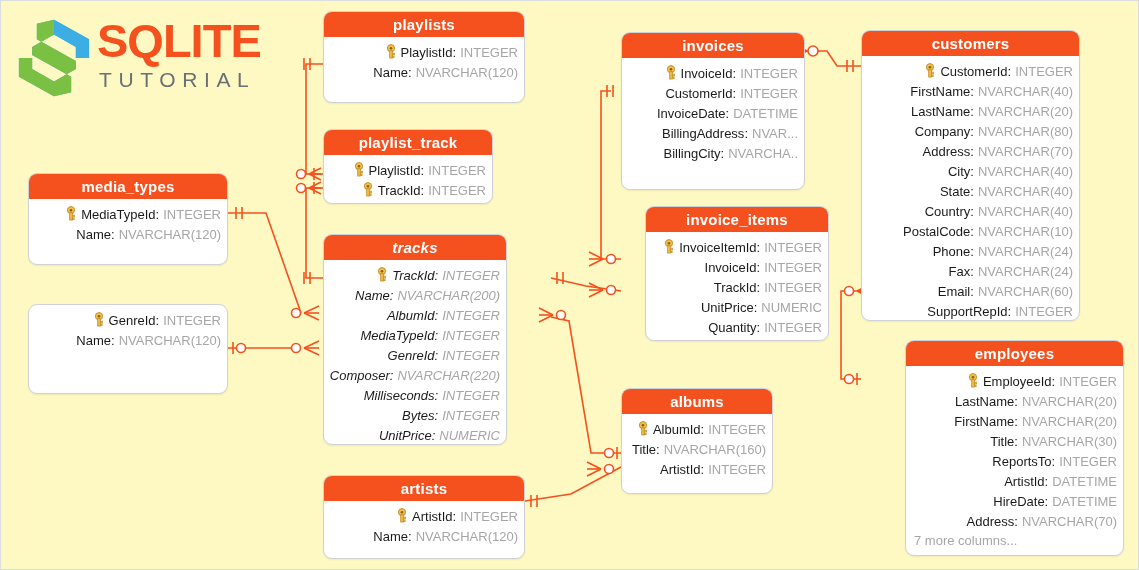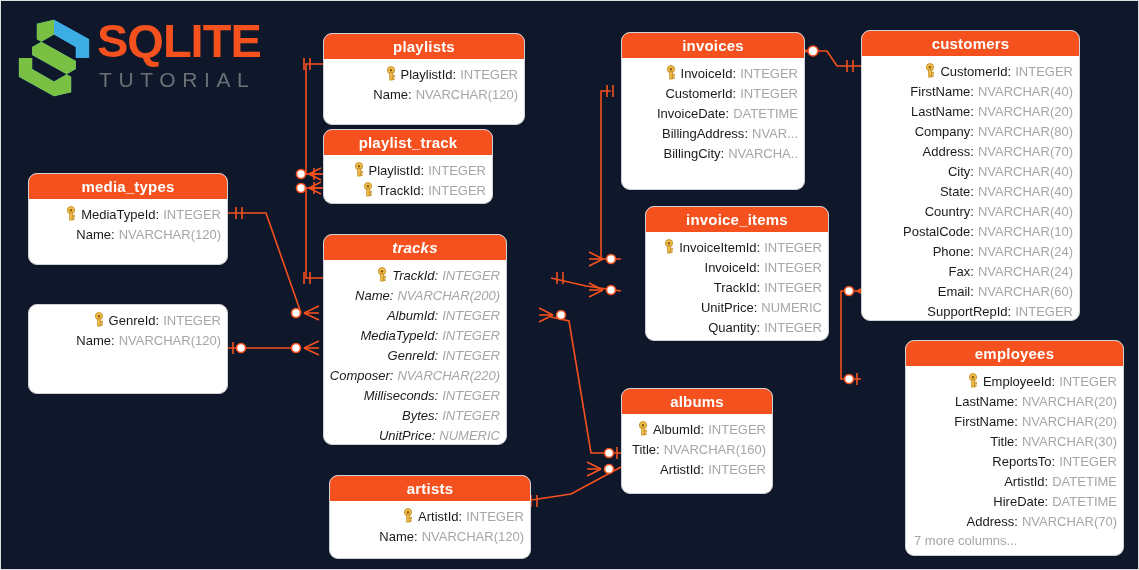--- a/index.html
+++ b/index.html
@@ -4,21 +4,21 @@
 <style>
   html, body {
     margin: 0;
     padding: 0;
     background: #ffffff;
   }
   #canvas {
     position: relative;
     width: 1139px;
     height: 570px;
-    background: #0f172a;
+    background: #fef9c3;
     border: 1px solid #dcdde0;
     box-sizing: border-box;
     overflow: hidden;
     font-family: "Liberation Sans", sans-serif;
   }
   #edges {
     position: absolute;
     left: 0; top: 0;
     width: 1139px;
     height: 570px;
@@ -269,21 +269,21 @@
       <path d="M50 101 L5 76 L5 52 L22 52 L22 66 L50 82 L78 66 L78 56 L28 28 L28 8 L50 3 L50 22 L22 38 L22 48 L72 76 L72 96 Z" fill="#7ac143"></path>
       <path d="M50 3 L95 28 L95 52 L78 52 L78 38 L50 22 Z" fill="#3caee3"></path>
     </svg>
     <div id="logo-text">
       <span class="logo-main">SQLITE</span>
       <span class="logo-sub">TUTORIAL</span>
     </div>
   </div>
 
   <div id="entities">
-      <div class="entity" style="left: 322px; top: 32px; width: 202px; height: 92px;">
+      <div class="entity" style="left: 322px; top: 10px; width: 202px; height: 92px;">
         <div class="entity-header">playlists</div>
         <div class="entity-body">
           <div class="col-row">
             <span class="key-slot">
               <span class="key-icon"><svg viewBox="0 0 14 15" xmlns="http://www.w3.org/2000/svg">
                   <circle cx="7" cy="4.2" r="3.6" fill="#f2c14e" stroke="#c8912a" stroke-width="1"></circle>
                   <circle cx="7" cy="4.2" r="1.3" fill="#8a6110"></circle>
                   <rect x="5.7" y="6.6" width="2.6" height="7.4" fill="#f2c14e" stroke="#c8912a" stroke-width="0.9"></rect>
                   <rect x="8.3" y="9.2" width="2.2" height="1.7" fill="#f2c14e" stroke="#c8912a" stroke-width="0.8"></rect>
                   <rect x="8.3" y="12.0" width="1.8" height="1.6" fill="#f2c14e" stroke="#c8912a" stroke-width="0.8"></rect>
@@ -443,21 +443,21 @@
             <span class="col-type">INTEGER</span>
           </div>
           <div class="col-row">
             <span class="key-slot"></span>
             <span class="col-name">UnitPrice</span>
             <span class="col-sep">:</span>
             <span class="col-type">NUMERIC</span>
           </div>
         </div>
       </div>
-      <div class="entity" style="left: 322px; top: 474px; width: 202px; height: 84px; margin-left: 6px;">
+      <div class="entity" style="left: 322px; top: 474px; width: 202px; height: 84px;">
         <div class="entity-header">artists</div>
         <div class="entity-body">
           <div class="col-row">
             <span class="key-slot">
               <span class="key-icon"><svg viewBox="0 0 14 15" xmlns="http://www.w3.org/2000/svg">
                   <circle cx="7" cy="4.2" r="3.6" fill="#f2c14e" stroke="#c8912a" stroke-width="1"></circle>
                   <circle cx="7" cy="4.2" r="1.3" fill="#8a6110"></circle>
                   <rect x="5.7" y="6.6" width="2.6" height="7.4" fill="#f2c14e" stroke="#c8912a" stroke-width="0.9"></rect>
                   <rect x="8.3" y="9.2" width="2.2" height="1.7" fill="#f2c14e" stroke="#c8912a" stroke-width="0.8"></rect>
                   <rect x="8.3" y="12.0" width="1.8" height="1.6" fill="#f2c14e" stroke="#c8912a" stroke-width="0.8"></rect>

